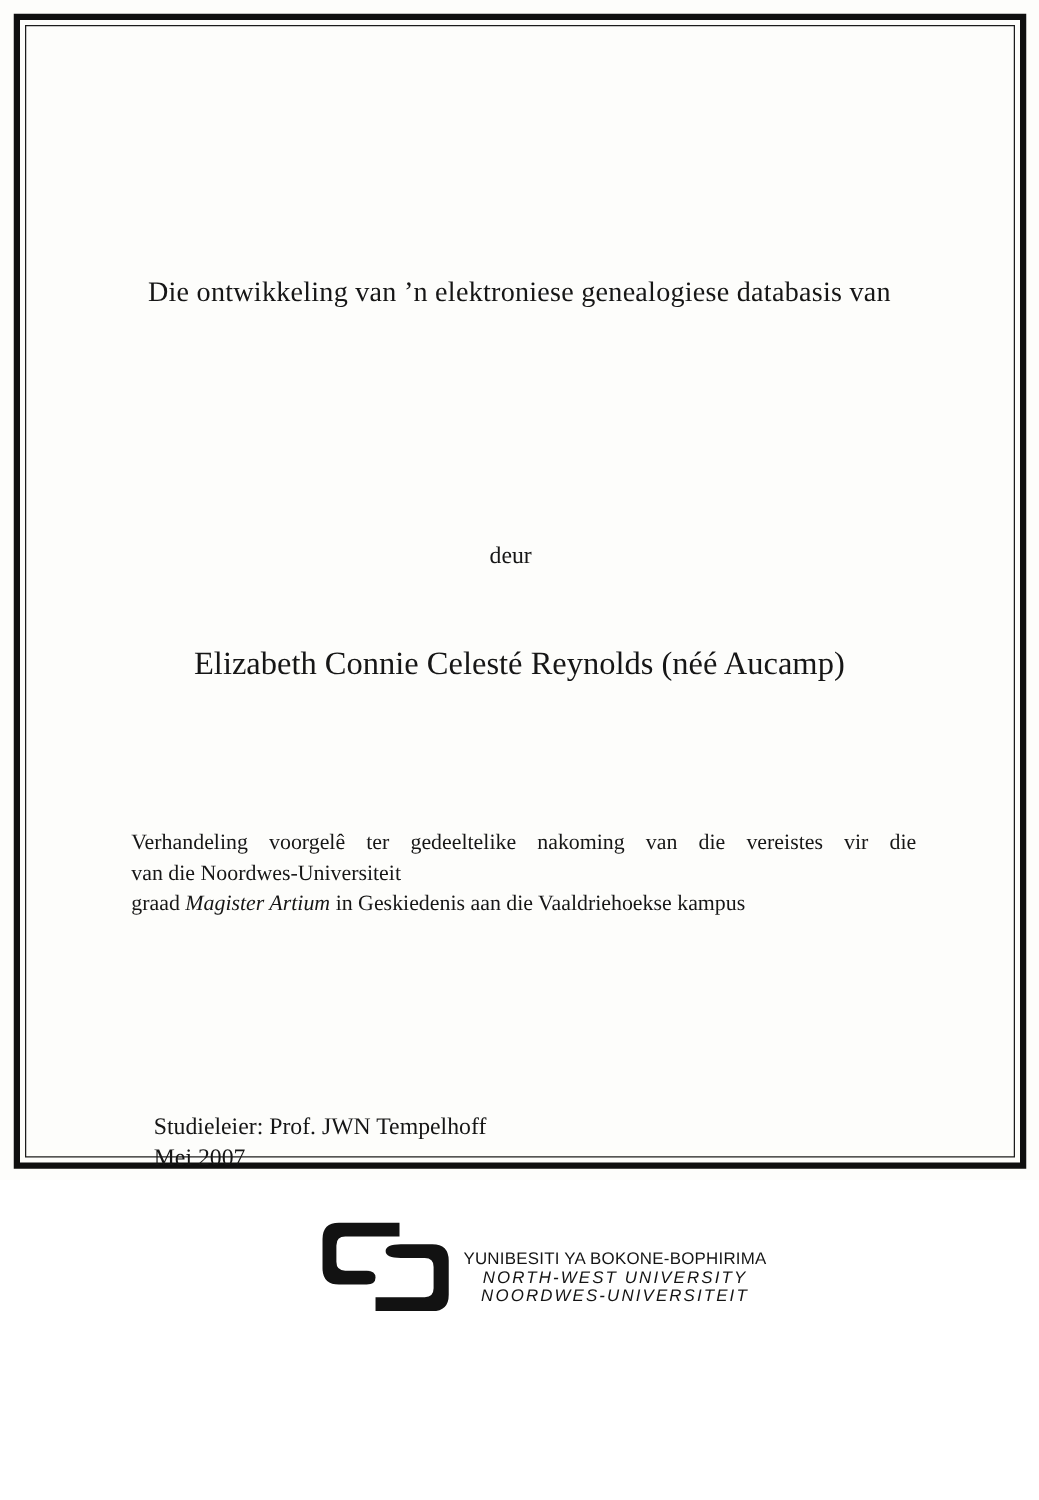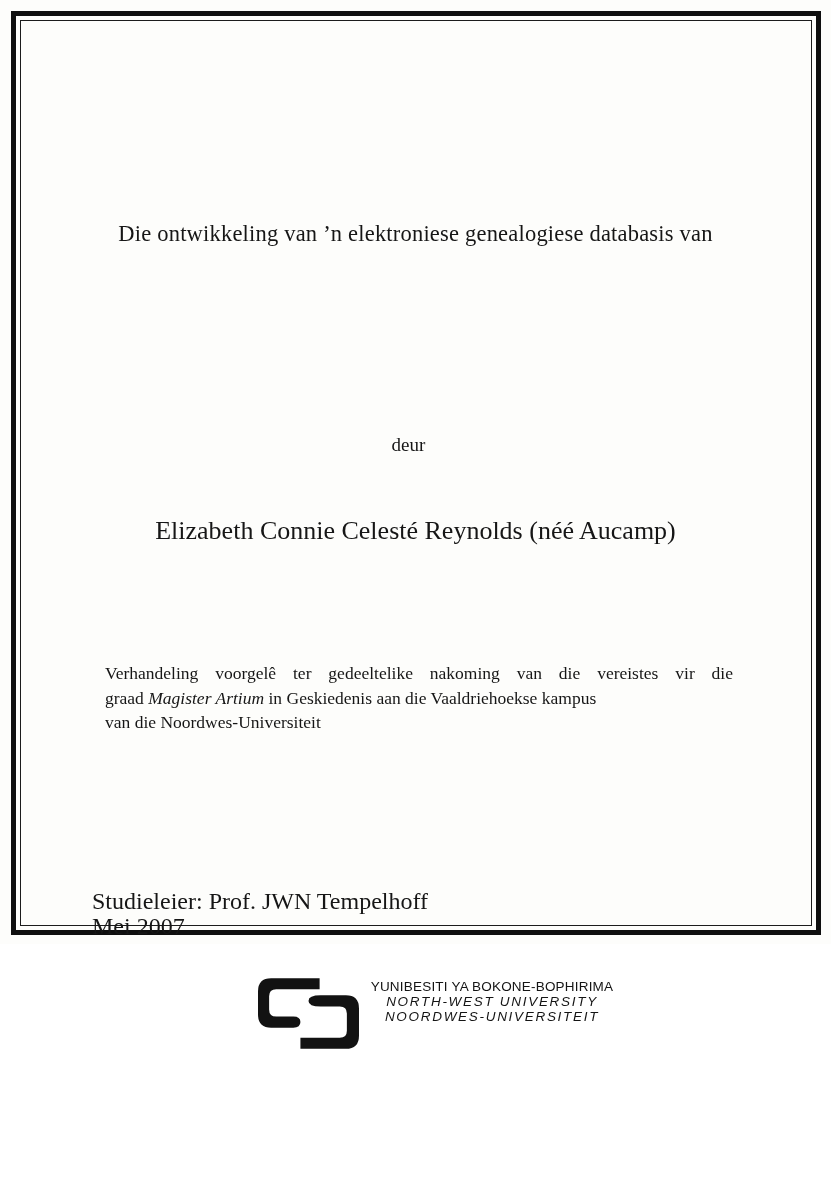--- a/index.html
+++ b/index.html
@@ -44,60 +44,60 @@
     position:absolute; top:661px; left:105px; width:628px;
     font-size:17.5px; line-height:24.5px;
   }
   .declaration .line-just {
     text-align:justify;
     text-align-last:justify;
     font-family:Liberation Serif, serif;
   }
   .italic { font-style:italic; }
   .supervisor-block {
-    position:absolute; top:889px; left:92px;
-    font-size:24px; line-height:25px;
+    position:absolute; top:889px; left:123px;
+    font-size:19px; line-height:25px;
   }
   .logo {
     position:absolute; top:975px; left:257px;
     display:flex; align-items:flex-start;
   }
   .logo-mark { display:block; }
   .logo-text {
     margin-left:4px; padding-top:4px;
     width:256px;
     text-align:center;
     font-family:"Liberation Sans","DejaVu Sans",sans-serif;
     font-size:13.5px; line-height:15px;
     color:#141414;
     white-space:nowrap;
   }
   .logo-text .spaced { letter-spacing:1.7px;font-style:italic; }
-  .logo-text .tight { letter-spacing:0.2px; }
+  .logo-text .tight { letter-spacing:0.2px;margin-top:20px; }
 </style>
 </head>
 <body>
 
 <div class="page">
 
   <div class="frame-outer"></div>
   <div class="frame-inner"></div>
 
   <div class="title-block">
     <div>Die ontwikkeling van ’n elektroniese genealogiese databasis van</div>
   </div>
 
   <div class="byline-label">deur</div>
 
   <div class="author-name">Elizabeth Connie Celesté Reynolds (néé Aucamp)</div>
 
   <div class="declaration">
     <div class="line-just">Verhandeling voorgelê ter gedeeltelike nakoming van die vereistes vir die</div>
+    <div>van die Noordwes-Universiteit</div>
     <div><span>graad </span><span class="italic">Magister Artium</span><span> in Geskiedenis aan die Vaaldriehoekse kampus</span></div>
-    <div>van die Noordwes-Universiteit</div>
   </div>
 
   <div class="supervisor-block">
     <div>Studieleier: Prof. JWN Tempelhoff</div>
     <div>Mei 2007</div>
   </div>
 
   <div class="logo">
     <svg class="logo-mark" width="103" height="75" viewBox="0 0 102 74" xmlns="http://www.w3.org/2000/svg">
       <path fill="#121212" d="M62,3 L14,3 Q1,3 1,16 L1,39 Q1,52 14,52 L36,52 Q43,52 43,46.5 Q43,41 36,41 L19,41 Q12,41 12,34 L12,21 Q12,14 19,14 L62,14 Z"></path>

